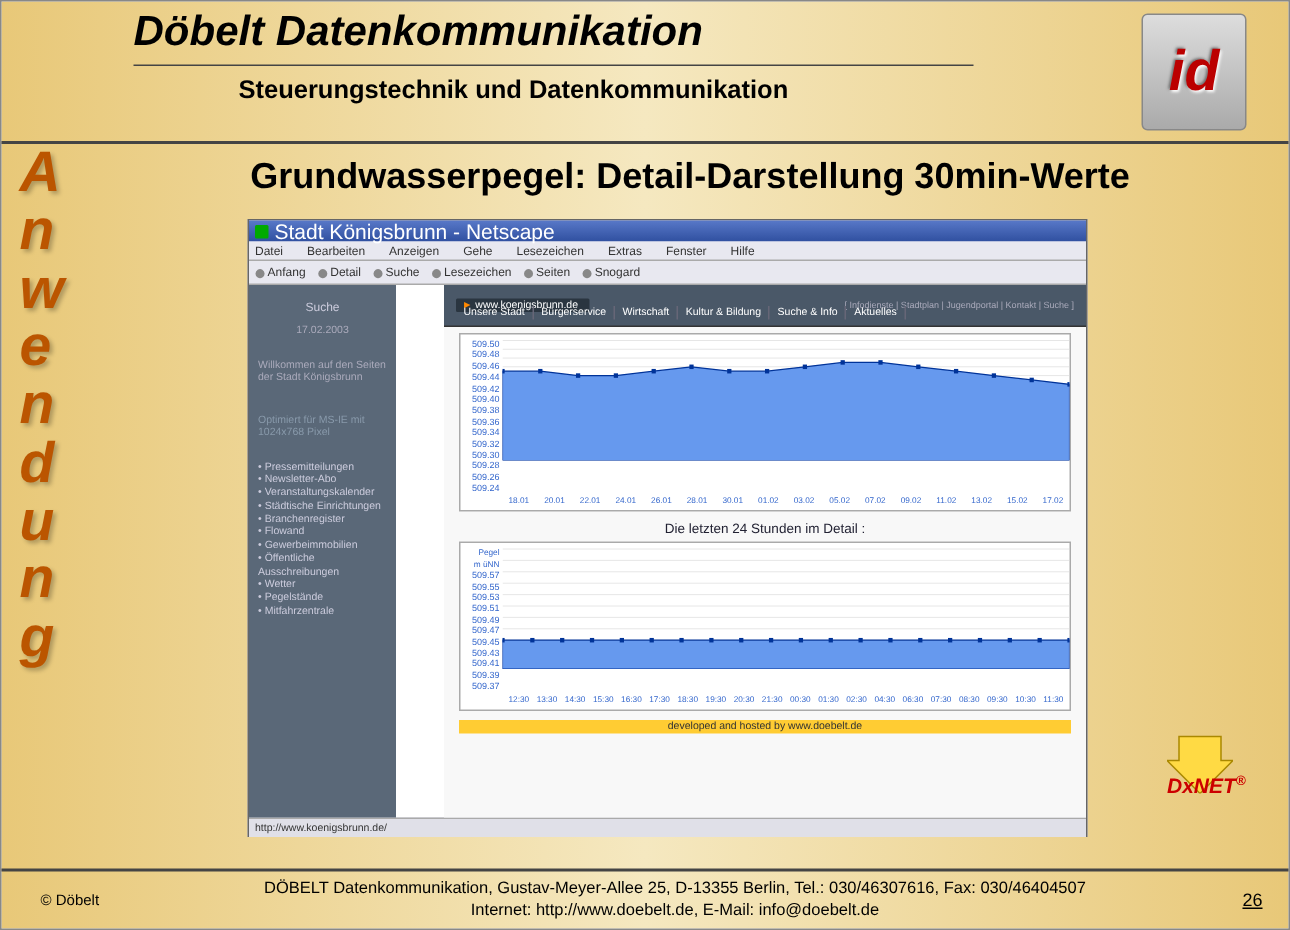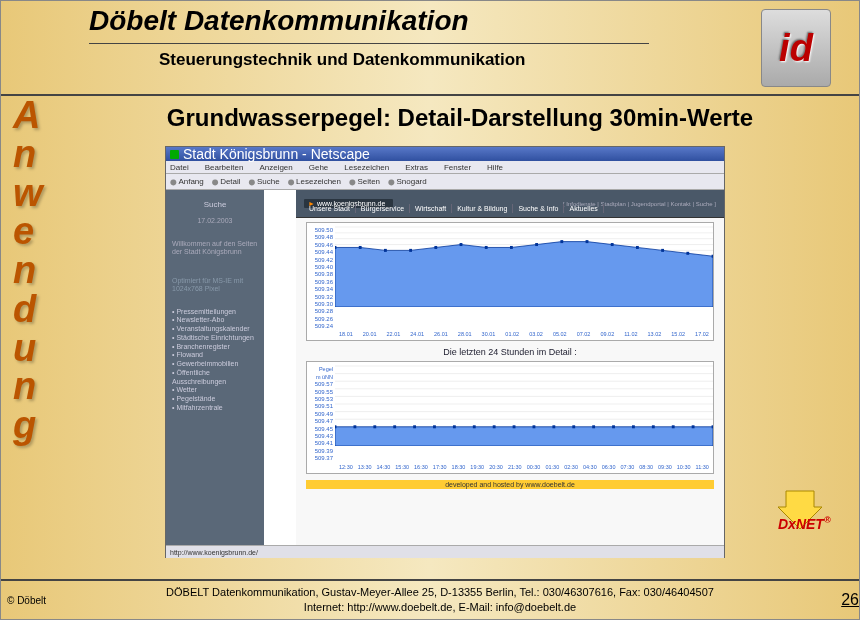--- a/index.html
+++ b/index.html
@@ -52,23 +52,23 @@
   .chart-sub { text-align: center; font-size: 9px; color: #223; margin: 6px 0 4px 0; }
   .chart-ylab { font-size: 5.5px; color: #3366cc; line-height: 1.1; }
   .dev-by { background: #ffcc33; text-align: center; font-size: 7px; color: #333; padding: 1px; margin-top: 2px; }
   .br-status { height: 13px; background: #e0e0e8; border-top: 1px solid #aaa; font-size: 7px; color: #333; padding: 1px 4px; display: flex; align-items: center; }
   .dxnet { position: absolute; right: 24px; bottom: 52px; width: 70px; text-align: center; }
   .dxnet-arrow { width: 44px; height: 40px; margin: 0 auto; position: relative; }
   .dxnet-arrow svg { width: 100%; height: 100%; }
   .dxnet-text { position: absolute; top: 26px; left: 0; right: 0; font-size: 14px; font-weight: bold; color: #c00; font-style: italic; }
   .dxnet-text sup { font-size: 9px; }
   .footer { position: absolute; bottom: 0; left: 0; right: 0; height: 40px; border-top: 2px solid #444; display: flex; align-items: center; font-size: 11px; }
-  .footer-copy { width: 68px; padding-left: 6px; font-size: 10px; }
+  .footer-copy { width: 68px; padding-left: 6px; font-size: 10px; margin-left: 20px; }
   .footer-center { flex: 1; text-align: center; line-height: 1.35; }
-  .footer-page { width: 48px; text-align: right; font-size: 16px; text-decoration: underline; }
+  .footer-page { width: 48px; text-align: center; font-size: 12px; text-decoration: underline; }
 </style>
 </head>
 <body>
 
 <div class="slide">
   <div class="header">
     <div class="header-left">
       <div class="header-title">Döbelt Datenkommunikation</div>
       <hr class="header-rule">
       <div class="header-sub">Steuerungstechnik und Datenkommunikation</div>

